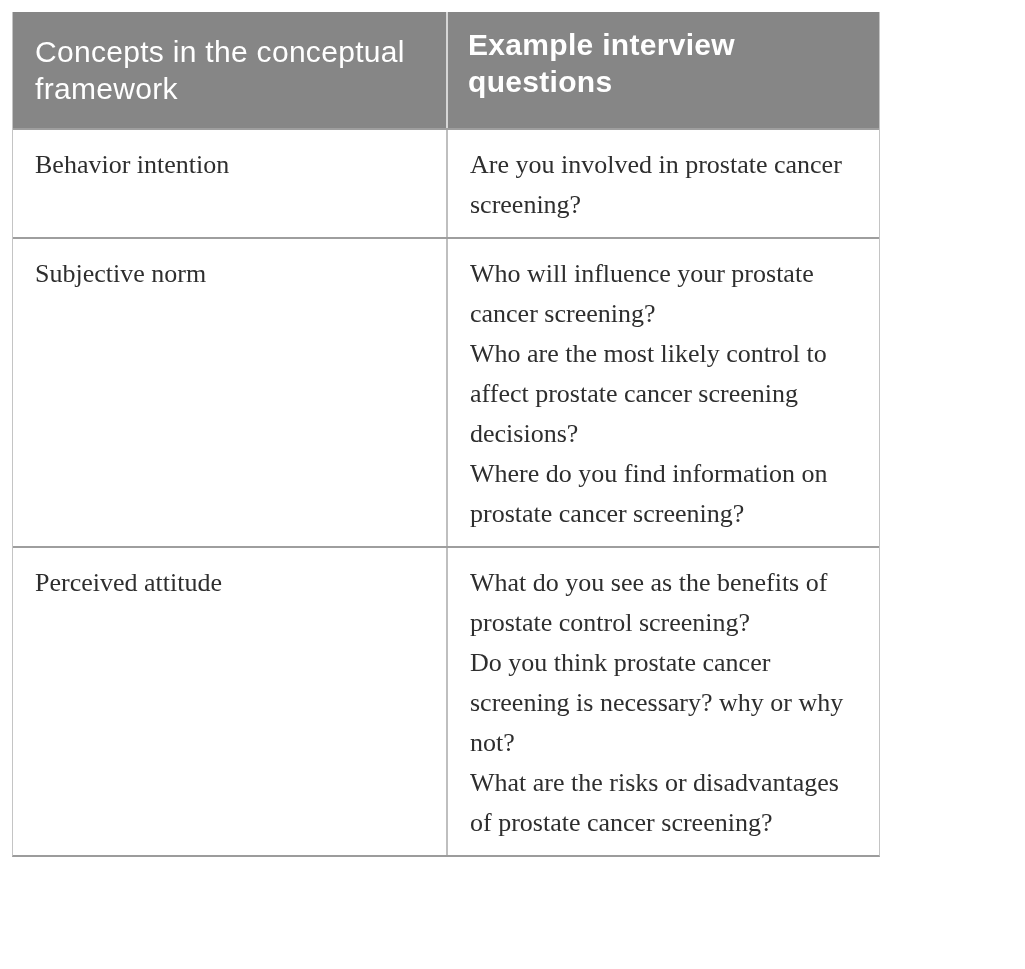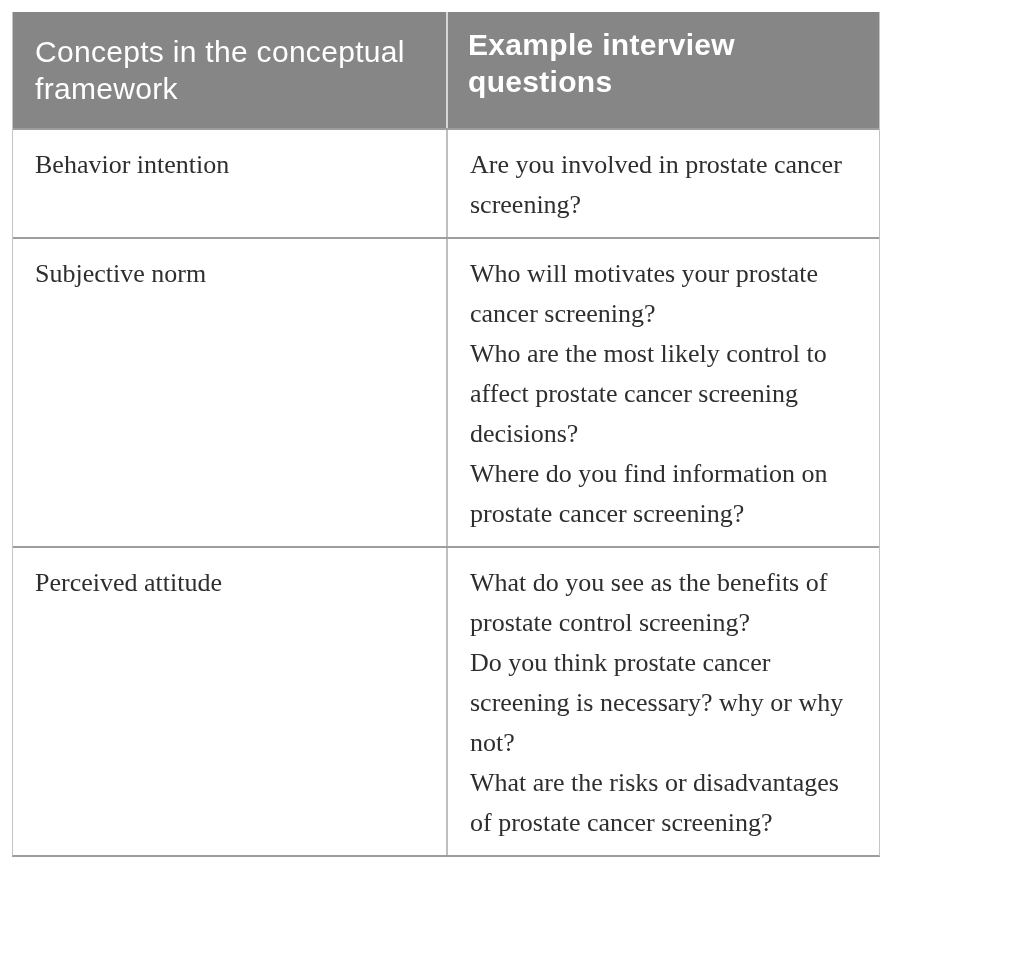--- a/index.html
+++ b/index.html
@@ -85,21 +85,21 @@
   <div class="body-row">
     <div class="cell col-left">Behavior intention</div>
     <div class="cell col-right">
         <span class="q-line">Are you involved in prostate cancer screening?</span>
       </div>
   </div>
 
   <div class="body-row">
     <div class="cell col-left">Subjective norm</div>
     <div class="cell col-right">
-        <span class="q-line">Who will motivates your prostate cancer screening?</span>
+        <span class="q-line">Who will influence your prostate cancer screening?</span>
         <span class="q-line">Who are the most likely control to affect prostate cancer screening decisions?</span>
         <span class="q-line">Where do you find information on prostate cancer screening?</span>
       </div>
   </div>
 
 
   <div class="body-row">
     <div class="cell col-left">Perceived attitude</div>
     <div class="cell col-right">
         <span class="q-line">What do you see as the benefits of prostate control screening?</span>

